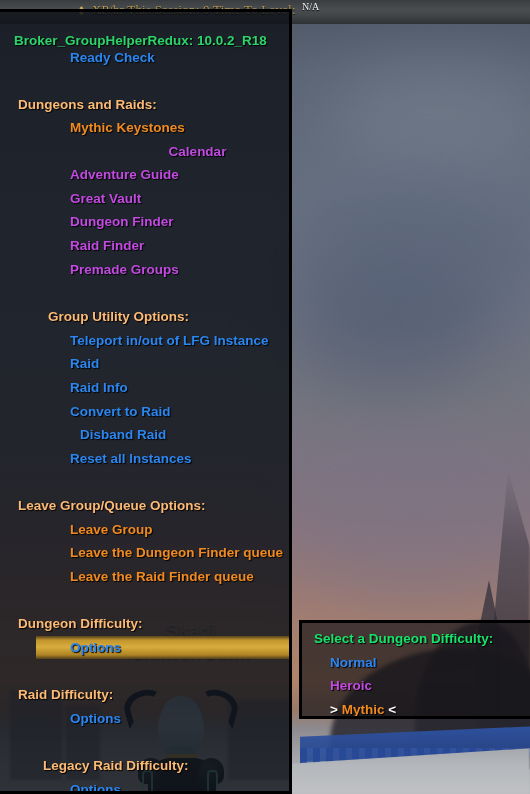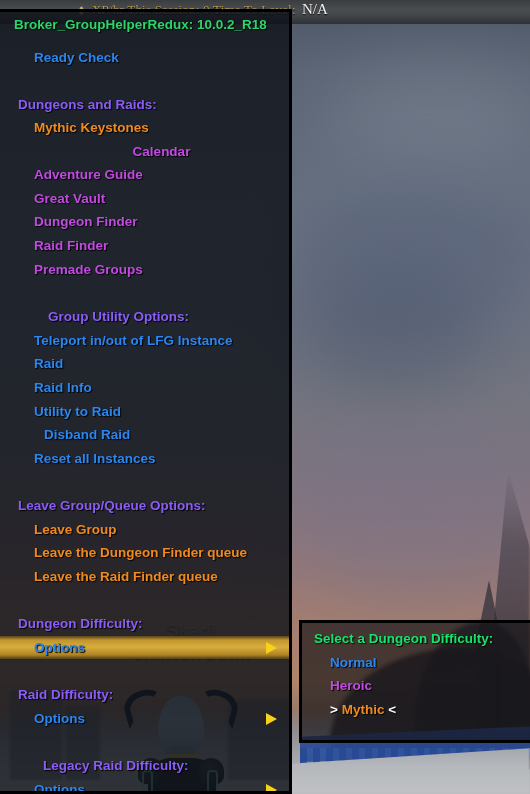--- a/index.html
+++ b/index.html
@@ -188,21 +188,21 @@
     color: #b99b4c; font-size: 13px; letter-spacing: .2px;
     text-shadow: 0 1px 1px #000;
     font-family: "Liberation Serif", serif;
   }
   #topbar .xpicon {
     position: absolute; left: 76px; top: 4px;
     color: #c8ab5c; font-size: 12px;
   }
   #topbar .na {
     position: absolute; left: 302px; top: 1px;
-    color: #f2f2f2; font-size: 15px;
+    color: #f2f2f2; font-size: 10px;
     font-family: "Liberation Serif", serif;
     text-shadow: 0 1px 1px #000;
   }
 
   
   #mainmenu {
     position: absolute; left: 0px; top: 9px;
     width: 292px; height: 785px;
     background: rgba(14,17,24,.80);
     border: 3px solid #000;
@@ -218,22 +218,22 @@
     height: 23px;
     line-height: 23px;
     font-size: 13.5px;
     font-weight: bold;
     white-space: nowrap;
     text-shadow: 1px 1px 1px rgba(0,0,0,.95);
     box-sizing: border-box;
   }
   .mi .lbl { display: block; }
   .mi.title   { padding-left: 14px; color: #2dd46a; }
-  .mi.header  { padding-left: 18px; color: #8b5cf6; }
-  .mi.entry   { padding-left: 34px; }
+  .mi.header  { padding-left: 18px; color: #fdba74; }
+  .mi.entry   { padding-left: 34px; margin-left: 36px; }
   .c-blue   { color: #2b86f0; }
   .c-purple { color: #c24ae0; }
   .c-orange { color: #f08a20; }
 
   
   .mi.hl {
     background: linear-gradient(to bottom,
       rgba(120,88,18,.55) 0%,
       rgba(206,158,46,.92) 18%,
       rgba(226,180,62,.95) 48%,
@@ -246,21 +246,21 @@
     margin-top: -6px;
     width: 0; height: 0;
     border-left: 11px solid #f7d21a;
     border-top: 6.5px solid transparent;
     border-bottom: 6.5px solid transparent;
   }
 
   
   #submenu {
     position: absolute; left: 299px; top: 620px;
-    width: 231px; height: 123px;
+    width: 231px; height: 99px;
     background: rgba(18,16,20,.66);
     border: 3px solid #000;
     border-right: none;
     box-sizing: border-box;
     overflow: hidden;
   }
   #submenu .si {
     position: absolute; left: 0; width: 100%;
     height: 24px; line-height: 24px;
     font-size: 13.5px; font-weight: bold;
@@ -328,21 +328,21 @@
   <div id="guildplate">&lt;Crimson Dawn&gt;</div>
 
   <div id="topbar">
     <span class="xpicon">❖</span>
     <span class="xptext">XP/hr This Session: 0   Time To Level:</span>
     <span class="na">N/A</span>
   </div>
 
   <div id="mainmenu">
     <div class="inner" id="menu-inner">
-        <div class="mi title" style="top: 1px;">
+        <div class="mi title" style="top: 17px;">
           <span class="lbl">Broker_GroupHelperRedux: 10.0.2_R18</span>
         </div>
         <div class="mi entry" style="top: 34px;">
           <span class="lbl c-blue">Ready Check</span>
         </div>
         <div class="mi header" style="top: 81px;">
           <span class="lbl">Dungeons and Raids:</span>
         </div>
         <div class="mi entry" style="top: 104px;">
           <span class="lbl c-orange">Mythic Keystones</span>
@@ -371,21 +371,21 @@
         <div class="mi entry" style="top: 317px;">
           <span class="lbl c-blue">Teleport in/out of LFG Instance</span>
         </div>
         <div class="mi entry" style="top: 340px;">
           <span class="lbl c-blue">Raid</span>
         </div>
         <div class="mi entry" style="top: 364px;">
           <span class="lbl c-blue">Raid Info</span>
         </div>
         <div class="mi entry" style="top: 388px;">
-          <span class="lbl c-blue">Utility to Raid</span>
+          <span class="lbl c-blue">Convert to Raid</span>
         </div>
         <div class="mi entry" style="top: 411px; padding-left: 44px;">
           <span class="lbl c-blue">Disband Raid</span>
         </div>
         <div class="mi entry" style="top: 435px;">
           <span class="lbl c-blue">Reset all Instances</span>
         </div>
         <div class="mi header" style="top: 482px;">
           <span class="lbl">Leave Group/Queue Options:</span>
         </div>

